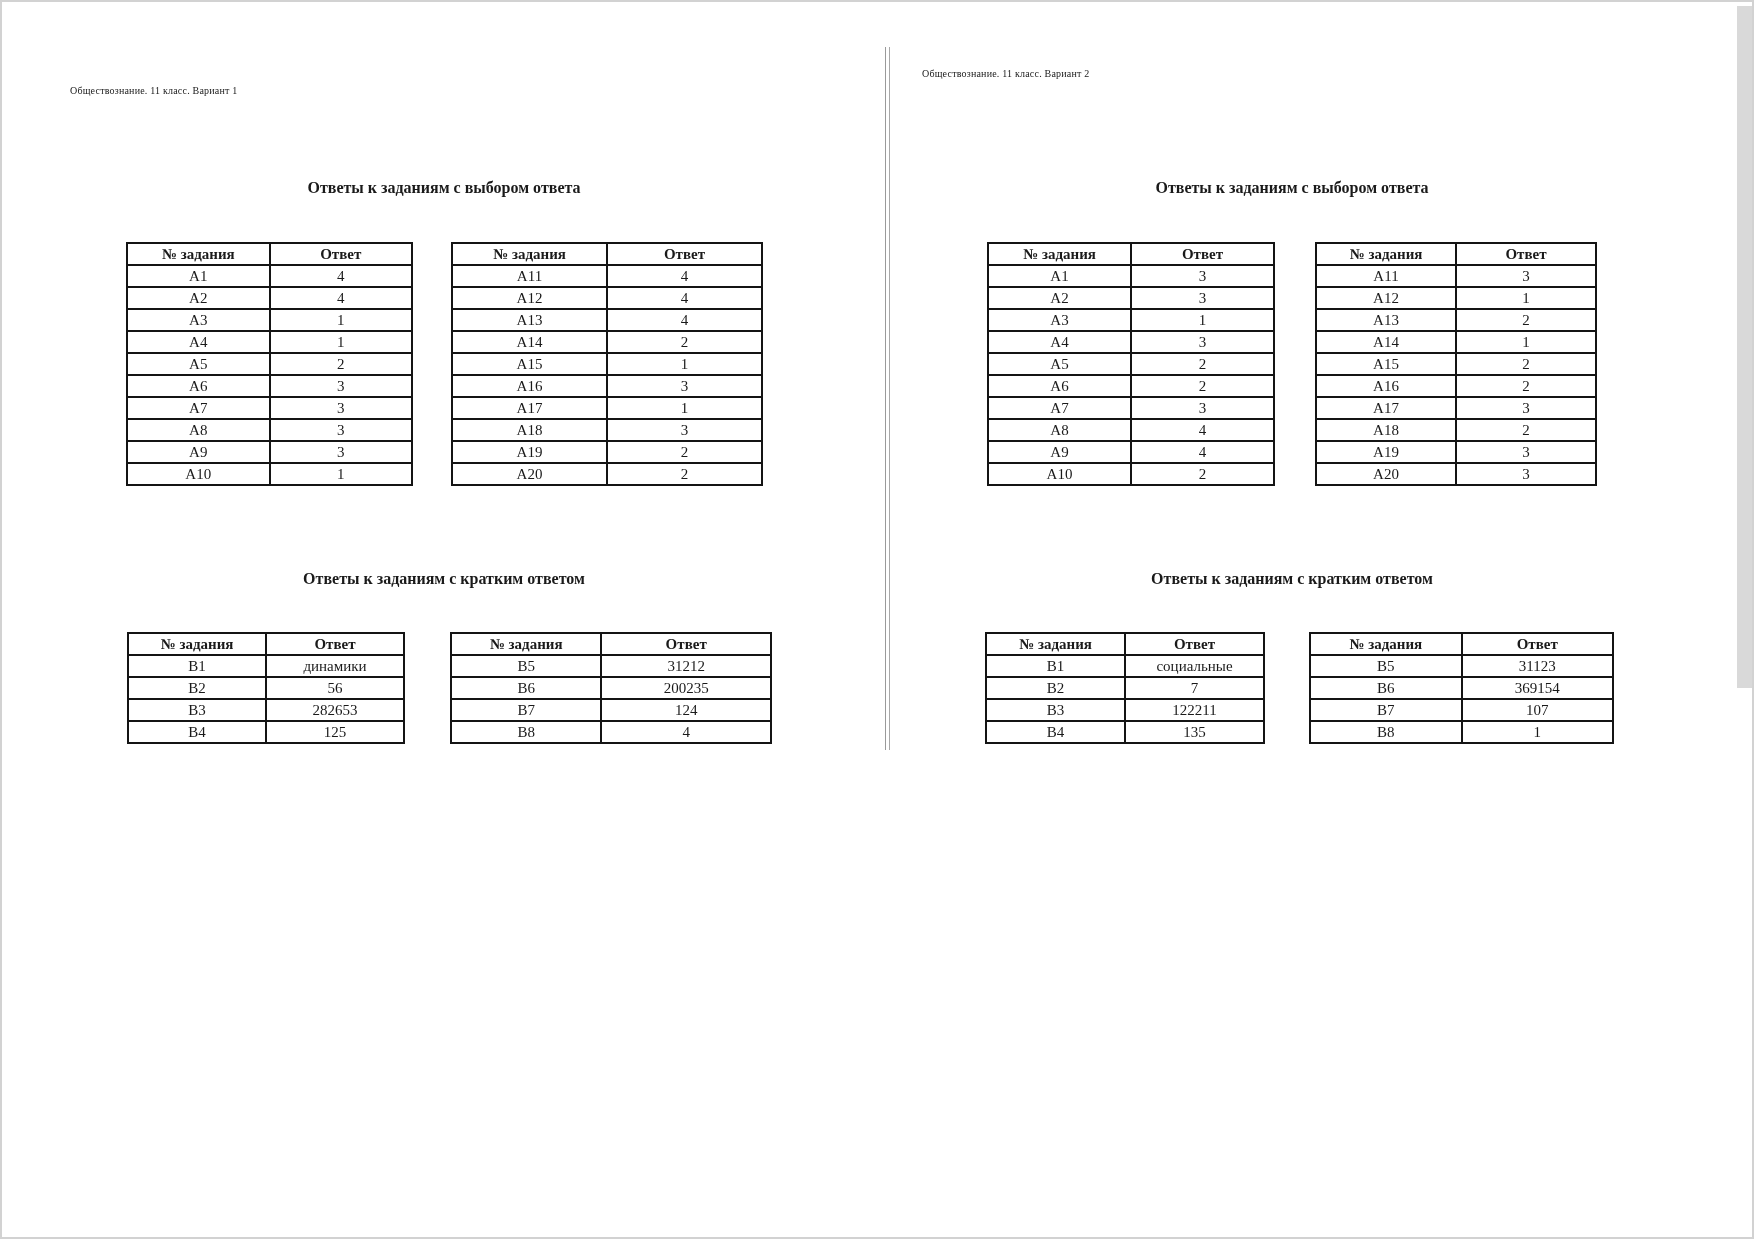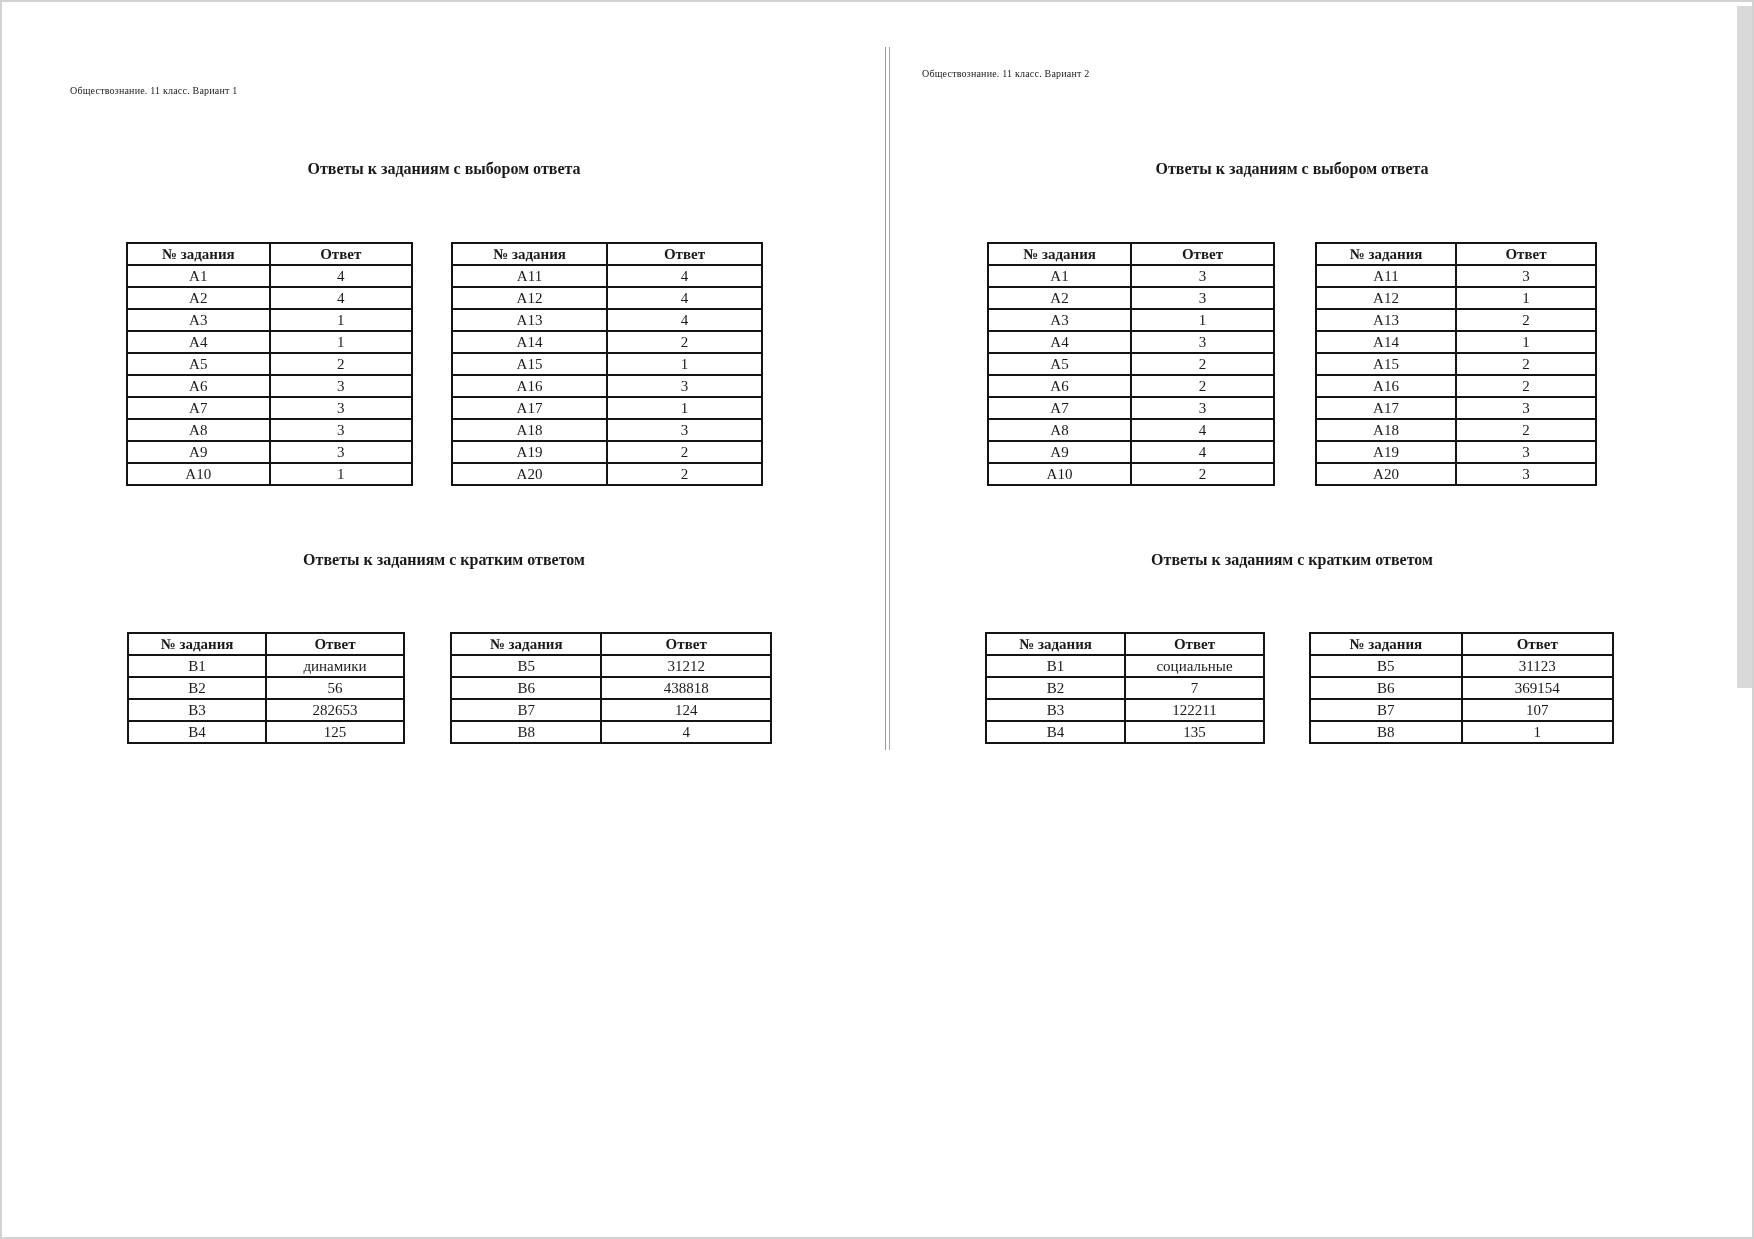--- a/index.html
+++ b/index.html
@@ -19,21 +19,21 @@
   .page-divider {
     position:absolute; left:883px; top:45px; width:5px; height:703px;
     border-left:1px solid #9a9a9a; border-right:1px solid #a8a8a8;
   }
   .page-header {
     position:absolute; font-size:10px; letter-spacing:0.2px; white-space:nowrap;
   }
   #header-1 { left:68px;  top:83px; }
   #header-2 { left:920px; top:66px; }
   .section-title {
-    position:absolute; font-size:16px; font-weight:bold; text-align:center; white-space:nowrap;
+    position:absolute; font-size:16px; font-weight:bold; text-align:center; white-space:nowrap;margin-top:19px;
   }
   #p1-title-choice { left:124px; top:158px; width:636px; }
   #p1-title-short  { left:124px; top:549px; width:636px; }
   #p2-title-choice { left:985px; top:158px; width:610px; }
   #p2-title-short  { left:985px; top:549px; width:610px; }
 
   .tables-row { position:absolute; }
   #p1-choice-row { left:124px; top:240px; width:640px; }
   #p1-short-row  { left:125px; top:630px; width:650px; }
   #p2-choice-row { left:985px; top:240px; width:615px; }
@@ -229,21 +229,21 @@
         <th>Ответ</th>
       </tr>
         </thead>
       <tbody>
           <tr>
             <td>В5</td>
             <td>31212</td>
           </tr>
           <tr>
             <td>В6</td>
-            <td>438818</td>
+            <td>200235</td>
           </tr>
           <tr>
             <td>В7</td>
             <td>124</td>
           </tr>
           <tr>
             <td>В8</td>
             <td>4</td>
           </tr>
         </tbody>

